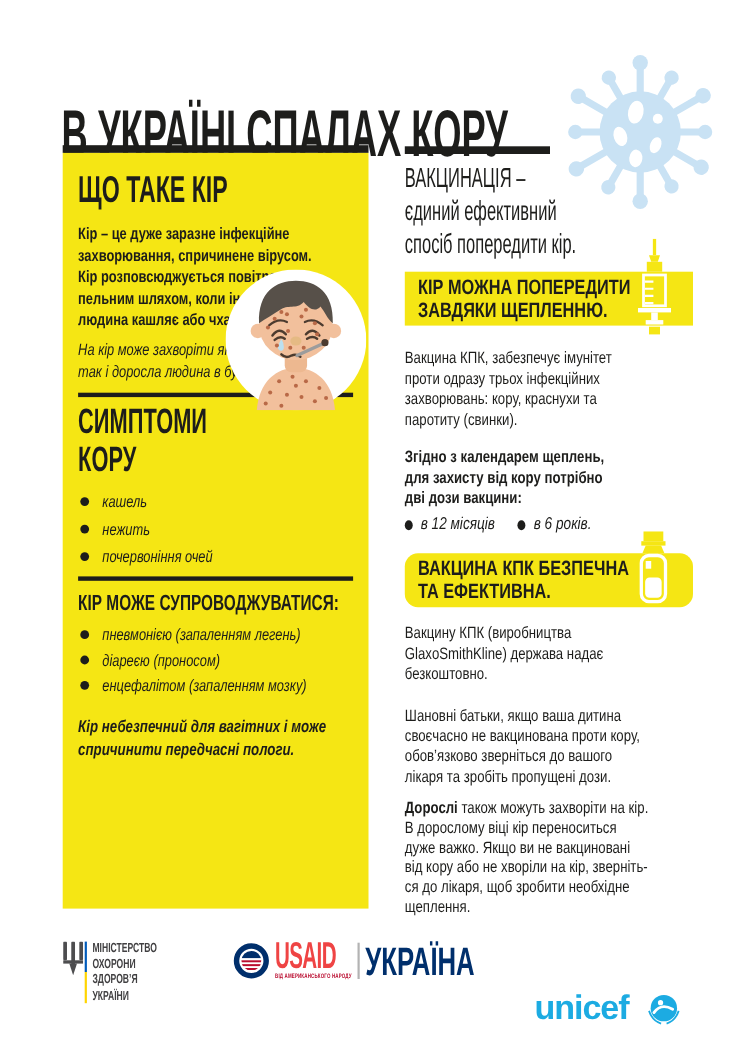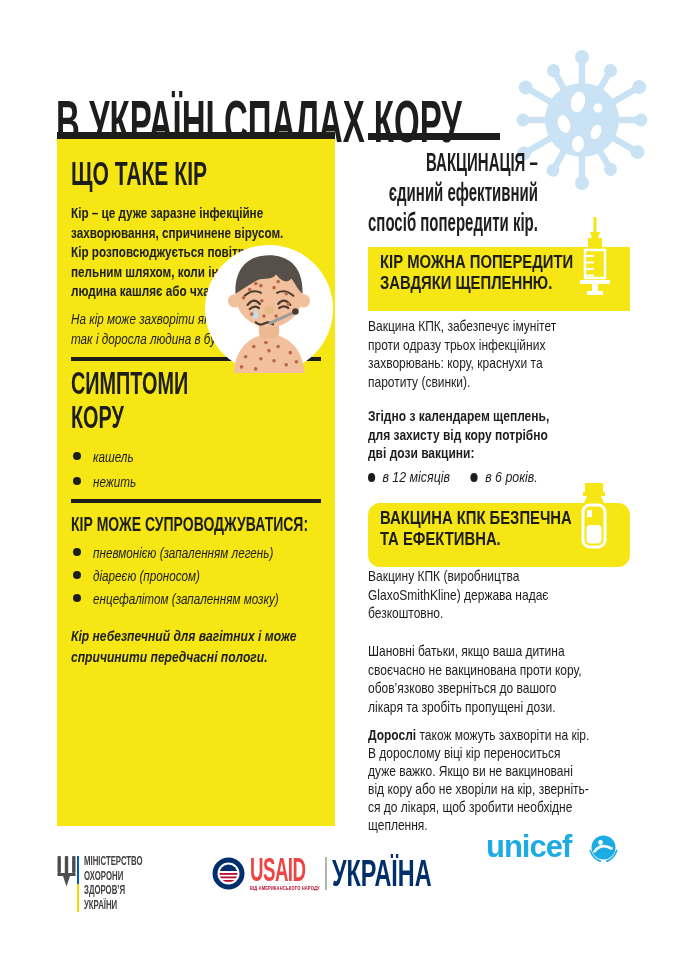--- a/index.html
+++ b/index.html
@@ -29,22 +29,22 @@
   ul.blist li{position:relative;padding-left:22px;margin:0 0 6px;font-style:italic;font-size:15px;line-height:19px;}
   ul.blist .dot{position:absolute;left:2px;top:5px;width:8px;height:8px;border-radius:50%;background:#1d1d1b;}
   ul.comp{margin-top:8px;} ul.comp li{margin-bottom:4px;}
   h3.comp{margin:10px 0 0;font-size:20px;line-height:22px;font-weight:bold;}
   p.warn{margin:13px 0 0;font-size:15.5px;line-height:21px;font-weight:bold;font-style:italic;}
   .child{position:absolute;left:148px;top:106px;}
 
   
   .right-col{position:absolute;left:368px;top:0;width:262px;}
   .rbar{position:absolute;left:0;top:133px;width:132px;height:7px;background:#1d1d1b;}
-  h2.vax{position:absolute;left:0;top:147px;margin:0;font-size:25px;line-height:30px;font-weight:bold;text-align:right;}
-  .banner{position:absolute;left:0;width:262px;height:64px;background:#F5E614;}
+  h2.vax{position:absolute;left:0;top:147px;margin:0;font-size:25px;line-height:30px;font-weight:normal;}
+  .banner{position:absolute;left:0;width:262px;height:49px;background:#F5E614;}
   .banner .txt{display:block;padding:5px 0 0 12px;font-size:19px;line-height:20.5px;font-weight:bold;}
   #banner1{top:247px;} #banner2{top:503px;border-radius:12px;}
   .syringe{position:absolute;right:18px;top:-30px;}
   .vial{position:absolute;right:16px;top:-20px;}
   .rp{position:absolute;left:0;margin:0;font-size:15px;line-height:18.5px;}
   .p1{top:317px;} .p2{top:407px;font-weight:bold;} .p3{top:567px;} .p4{top:642px;} .p5{top:726px;line-height:18px;}
   .doses{position:absolute;left:0;top:468px;display:flex;align-items:center;font-size:15.5px;font-style:italic;}
   .doses .dot{width:9px;height:9px;border-radius:50%;background:#1d1d1b;margin-right:9px;flex:none;}
   .doses .d2{margin-left:26px;}
 
@@ -52,21 +52,21 @@
   .moh{position:absolute;left:57px;top:854px;width:160px;height:70px;}
   .moh .bar{position:absolute;left:19.5px;top:2px;width:2.5px;height:56px;
             background:linear-gradient(#005BBB 0 50%,#FFD500 50% 100%);}
   .moh .txt{position:absolute;left:27px;top:0;font-size:12px;line-height:14.6px;font-weight:bold;color:#414042;}
   .usaid{position:absolute;left:212px;top:856px;width:230px;height:40px;}
   .usaid .wordcol{position:absolute;left:38px;top:0;}
   .usaid .word{font-size:34px;line-height:26px;font-weight:bold;color:#ef4444;letter-spacing:-1px;}
   .usaid .tag{font-size:5.8px;font-weight:bold;color:#BA0C2F;margin-top:3px;letter-spacing:.2px;}
   .usaid .sep{position:absolute;left:113px;top:1px;width:1.5px;height:33px;background:#b3b3b3;}
   .usaid .country{position:absolute;left:120px;top:3px;font-size:36px;line-height:30px;font-weight:bold;color:#002F6C;}
-  .unicef{position:absolute;left:486px;top:829px;width:150px;height:40px;}
+  .unicef{position:absolute;left:486px;top:898px;width:150px;height:40px;}
   .unicef .word{font-size:31px;font-weight:bold;color:#1CABE2;letter-spacing:-1px;}
   .unicef svg{position:absolute;left:101px;top:4px;}
 </style>
 </head>
 <body>
 
 <div class="page">
 
   <h1 class="title"><span class="cond sx55">В УКРАЇНІ СПАЛАХ КОРУ</span></h1>
 
@@ -194,20 +194,21 @@
             <circle cx="50" cy="122" r="1.8"></circle>
           <circle cx="63" cy="104" r="1.8"></circle>
             <circle cx="90" cy="115" r="1.8"></circle>
             <circle cx="36" cy="120" r="1.8"></circle>
         </g>
       </svg>
 
       <ul class="blist">
         <li><span class="dot"></span><span class="cond sx78">кашель</span></li>
         <li><span class="dot"></span><span class="cond sx78">нежить</span></li>
+        <li><span class="dot"></span><span class="cond sx78">почервоніння очей</span></li>
       </ul>
 
       <div class="divider"></div>
 
       <h3 class="comp"><span class="cond sx70">КІР МОЖЕ СУПРОВОДЖУВАТИСЯ:</span></h3>
       <ul class="blist comp">
         <li><span class="dot"></span><span class="cond sx78">пневмонією (запаленням легень)</span></li>
         <li><span class="dot"></span><span class="cond sx78">діареєю (проносом)</span></li>
         <li><span class="dot"></span><span class="cond sx78">енцефалітом (запаленням мозку)</span></li>
       </ul>

